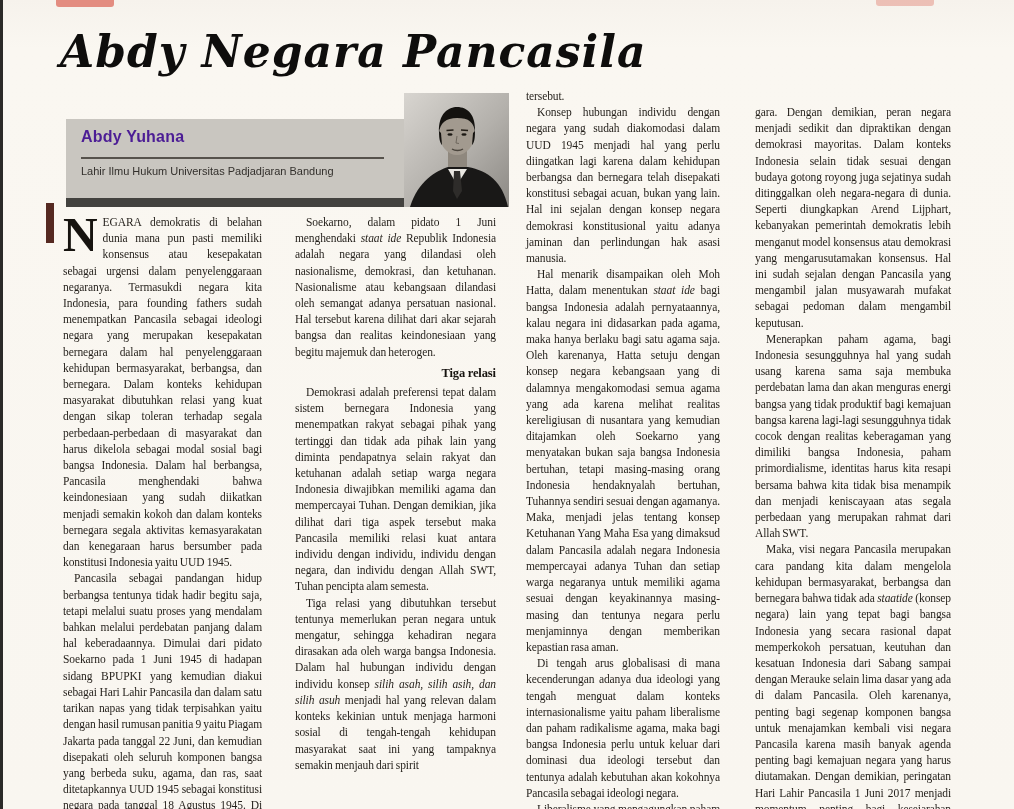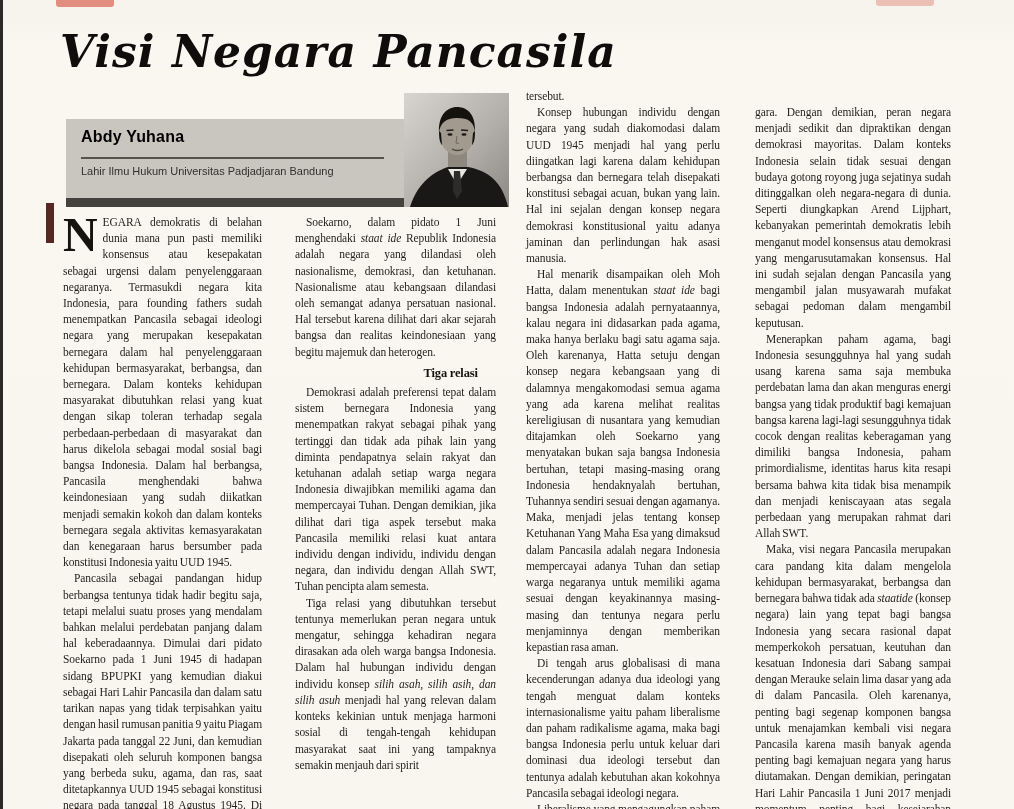--- a/index.html
+++ b/index.html
@@ -17,58 +17,58 @@
   .headline {
     position:absolute; left:60px; top:26px; margin:0;
     font-family:"DejaVu Serif", serif; font-style:italic; font-weight:bold;
     font-size:44px; letter-spacing:1px; color:#0e0d0c; white-space:nowrap;
   }
 
   .byline-box { position:absolute; left:66px; top:119px; width:437px; height:79px; background:#c9c6c0; }
   .byline-name {
     position:absolute; left:15px; top:9px;
     font-family:"Liberation Sans", sans-serif; font-weight:bold; font-size:16px;
-    color:#000000; letter-spacing:.2px;
+    color:#4c1d95; letter-spacing:.2px;
   }
   .byline-rule { position:absolute; left:15px; top:38px; width:303px; height:2px; background:#56524c; }
   .byline-title {
     position:absolute; left:15px; top:46px;
     font-family:"Liberation Sans", sans-serif; font-size:11px; color:#33302c;
   }
   .byline-bar { position:absolute; left:66px; top:198px; width:437px; height:9px; background:#43423f; }
   .photo { position:absolute; left:404px; top:93px; width:105px; height:114px; }
 
   .col {
     position:absolute; text-align:justify; color:#221e19;
     font-size:11.5px; line-height:16.2px; letter-spacing:-0.1px; word-spacing:-0.5px;
   }
   .col-1 { left:63px;  top:214px; width:199px; height:585px; }
   .col-2 { left:295px; top:214px; width:201px; height:585px; }
   .col-3 { left:526px; top:88px;  width:194px; height:711px; }
   .col-4 { left:755px; top:104px;  width:196px; height:711px; }
   .col p { margin:0; }
   .col p.ind { text-indent:11px; }
-  .subhead { margin:5px 18px 3px 0; font-size:12.5px; font-weight:bold; text-align:right; color:#16130f; }
+  .subhead { margin:5px 0 3px 0; font-size:12.5px; font-weight:bold; text-align:right; color:#16130f; }
   .dropcap {
     float:left; font-weight:bold; font-size:48px; line-height:38px;
     padding:2px 5px 0 0; color:#16130f; font-family:"Liberation Serif", serif;
   }
   .it { font-style:italic; }
   .bd { font-weight:normal; }
 </style>
 </head>
 <body>
 
 <div class="page">
   <div class="scan-edge"></div>
   <div class="red-mark red-mark-left"></div>
   <div class="red-mark red-mark-right"></div>
   <div class="red-tick"></div>
 
-  <h1 class="headline">Visi Negara Pancasila</h1>
+  <h1 class="headline">Abdy Negara Pancasila</h1>
 
   <div class="byline-box">
     <div class="byline-name">Abdy Yuhana</div>
     <div class="byline-rule"></div>
     <div class="byline-title">Lahir Ilmu Hukum Universitas Padjadjaran Bandung</div>
   </div>
   <div class="byline-bar"></div>
 
   <div class="photo">
     <svg viewBox="0 0 105 114" width="105" height="114" aria-hidden="true">

